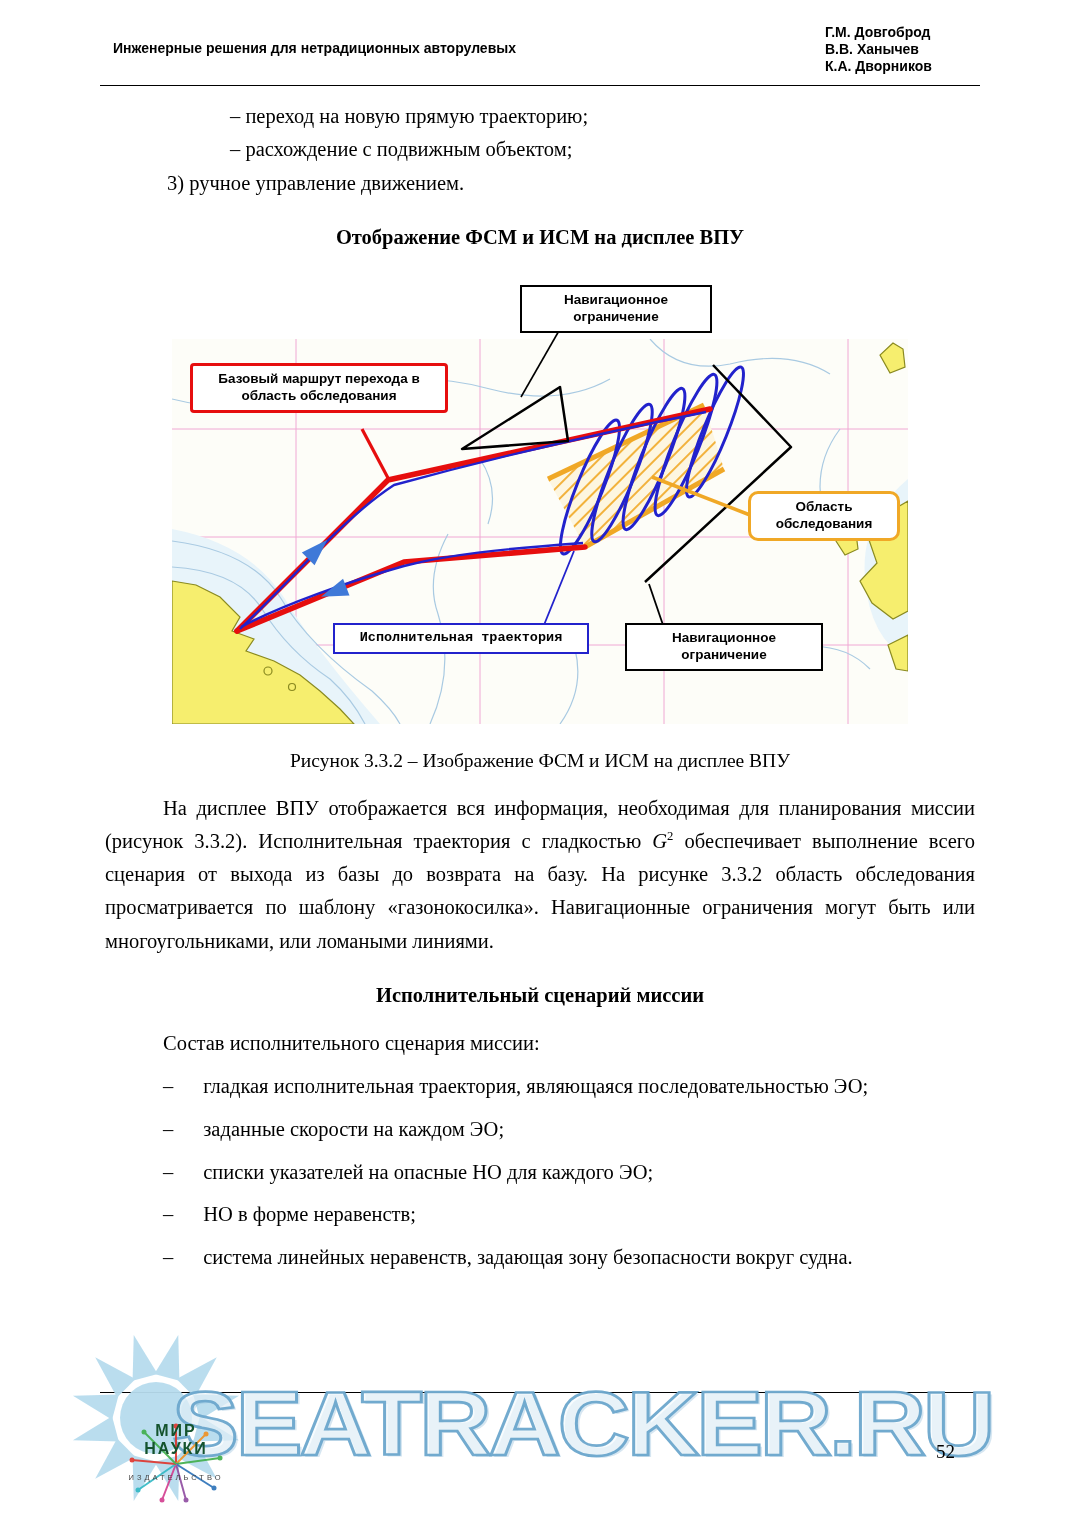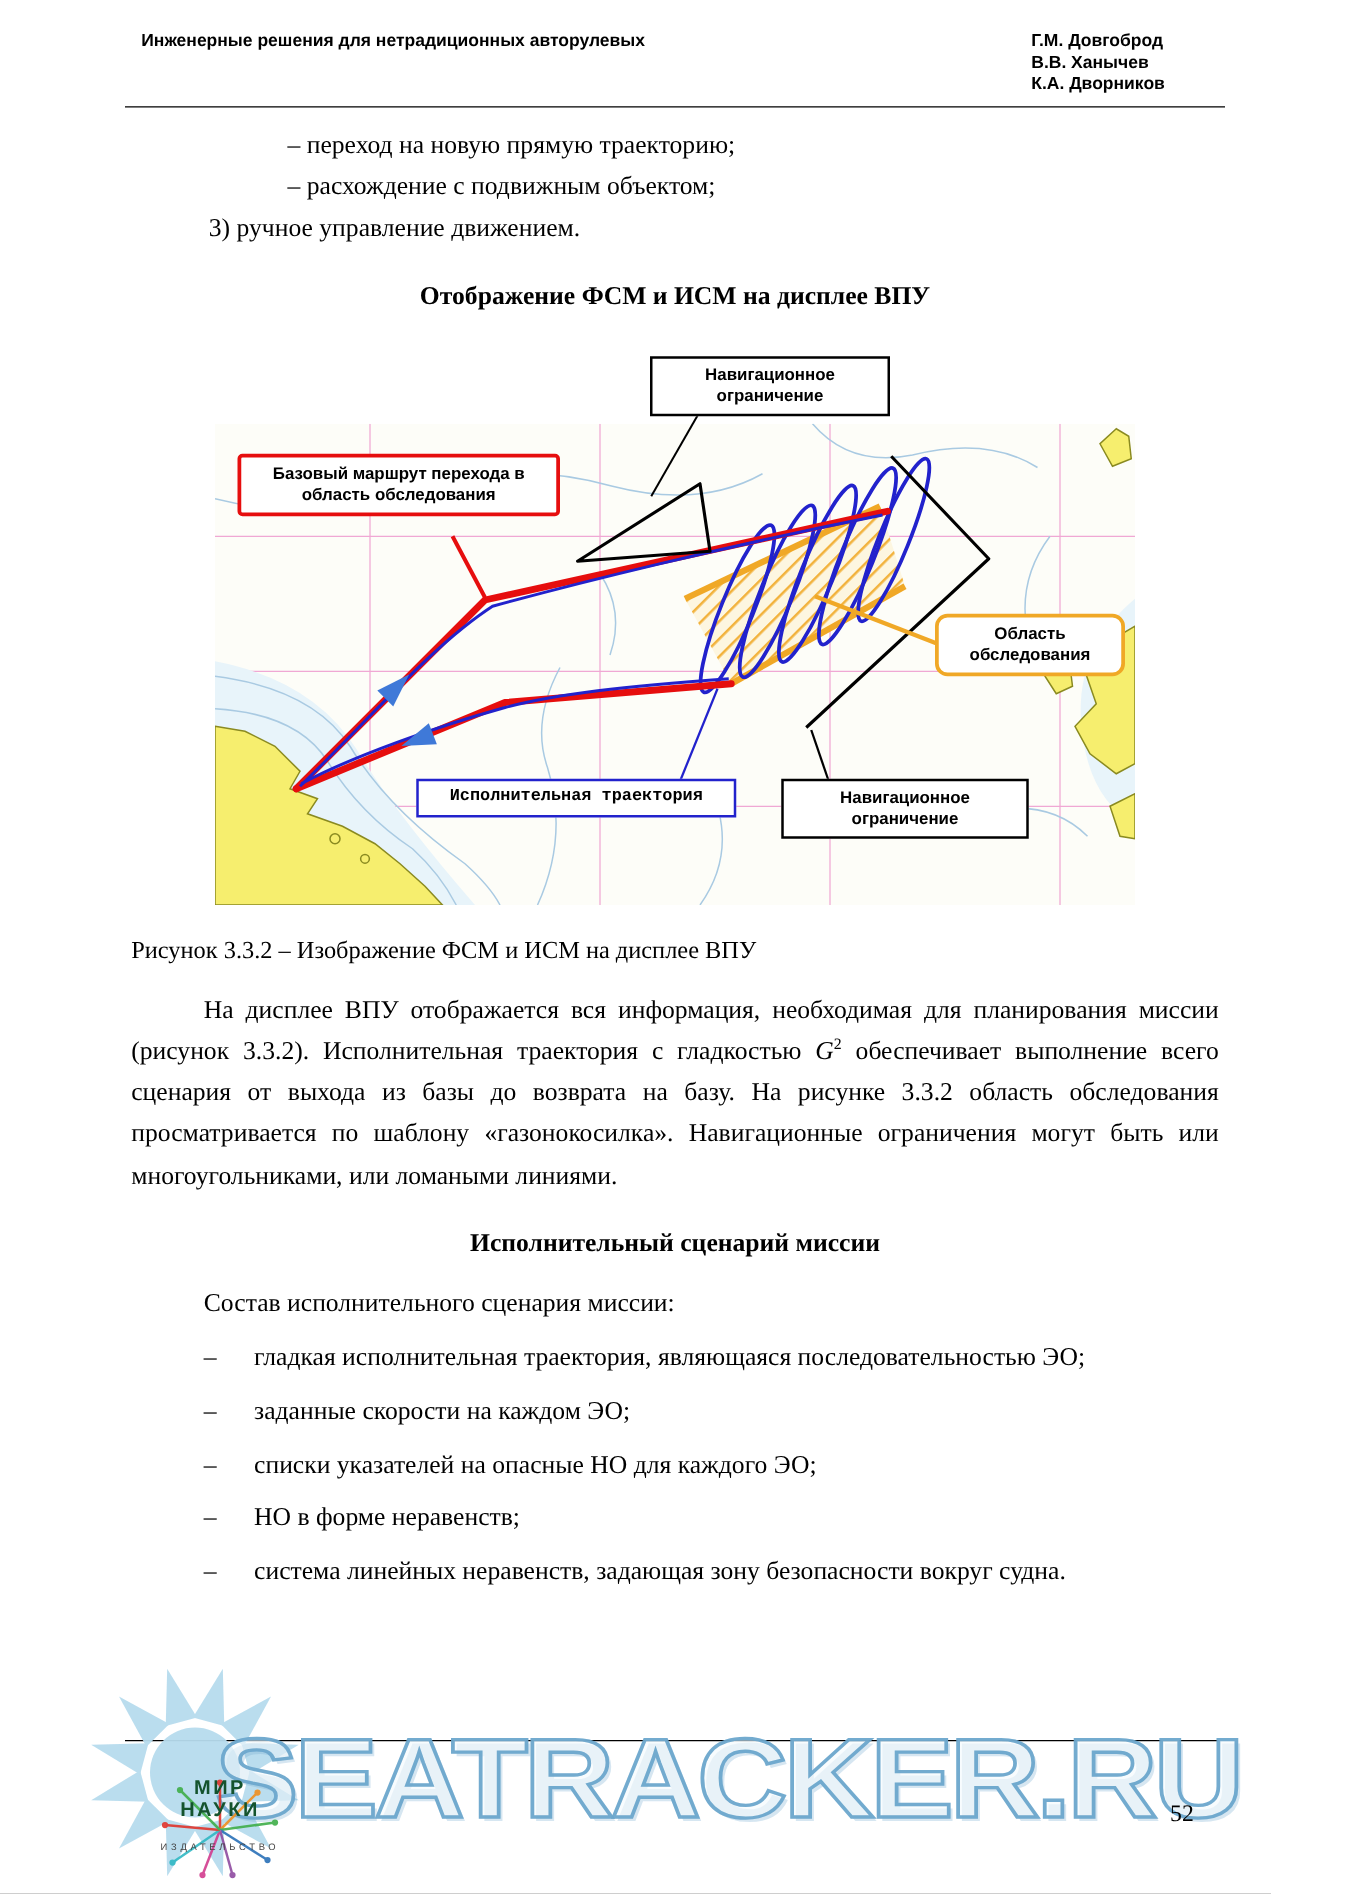--- a/index.html
+++ b/index.html
@@ -3,21 +3,21 @@
 <meta charset="utf-8">
 <style>
   html,body { margin:0; padding:0; background:#888; }
   .page { position:relative; width:1080px; height:1515px; margin:0 auto; background:#fff;
           overflow:hidden; font-family:"Liberation Serif", serif; color:#000; }
   .content { padding:0 105px; font-size:20.5px; }
 
   
   .header { display:flex; justify-content:space-between; padding-top:24px;
             font-family:"Liberation Sans", sans-serif; font-weight:bold; font-size:14px; }
-  .header-left { padding-left:8px; }
+  .header-left { margin-top:16px; padding-left:8px; }
   .header-right { line-height:1.22; width:150px; }
   .header-rule { border:0; border-top:1.7px solid #000; margin:10px -5px 0; }
 
   
   .intro { margin-top:14px; line-height:1.62; }
   .intro p { margin:0; padding-left:125px; }
   .intro p.numbered { padding-left:62px; }
 
   h2.center { text-align:center; font-size:20.5px; margin:26px 0 0; font-weight:bold; }
 
@@ -26,21 +26,21 @@
   figure.chart-figure svg.figmap { position:absolute; left:0; top:0; }
   .callout { position:absolute; background:#fff; font-family:"Liberation Sans", sans-serif;
              font-weight:bold; font-size:13.5px; line-height:1.25; text-align:center;
              padding:5px 20px; box-sizing:border-box; }
   .co-nav-top    { left:520px; top:6px;   width:192px; border:2.5px solid #000; }
   .co-base       { left:190px; top:84px;  width:258px; border:3px solid #e60e0e; border-radius:4px; }
   .co-survey     { left:748px; top:212px; width:152px; border:3.5px solid #f0a826; border-radius:10px; }
   .co-exec       { left:333px; top:344px; width:256px; border:2.5px solid #2222cc;font-family:Liberation Mono, monospace; }
   .co-nav-bottom { left:625px; top:344px; width:198px; border:2.5px solid #000; }
 
-  .fig-caption { font-size:19.5px; margin:16px 0 0; }
+  .fig-caption { text-align:center; font-size:19.5px; margin:16px 0 0; }
 
   .par { text-align:justify; text-indent:58px; line-height:1.62; margin:20px 0 0; }
   .par sup { font-size:62%; }
 
   .lead { text-indent:58px; margin:20px 0 0; line-height:1.62; }
   .sc-item { text-align:justify; text-indent:58px; line-height:1.6; margin:10px 0 0; }
   .sc-item .marker { margin-right:30px; }
 
   
   .footer-rule { position:absolute; left:100px; width:875px; top:1392px; border-top:1.5px solid #000; z-index:1; }

